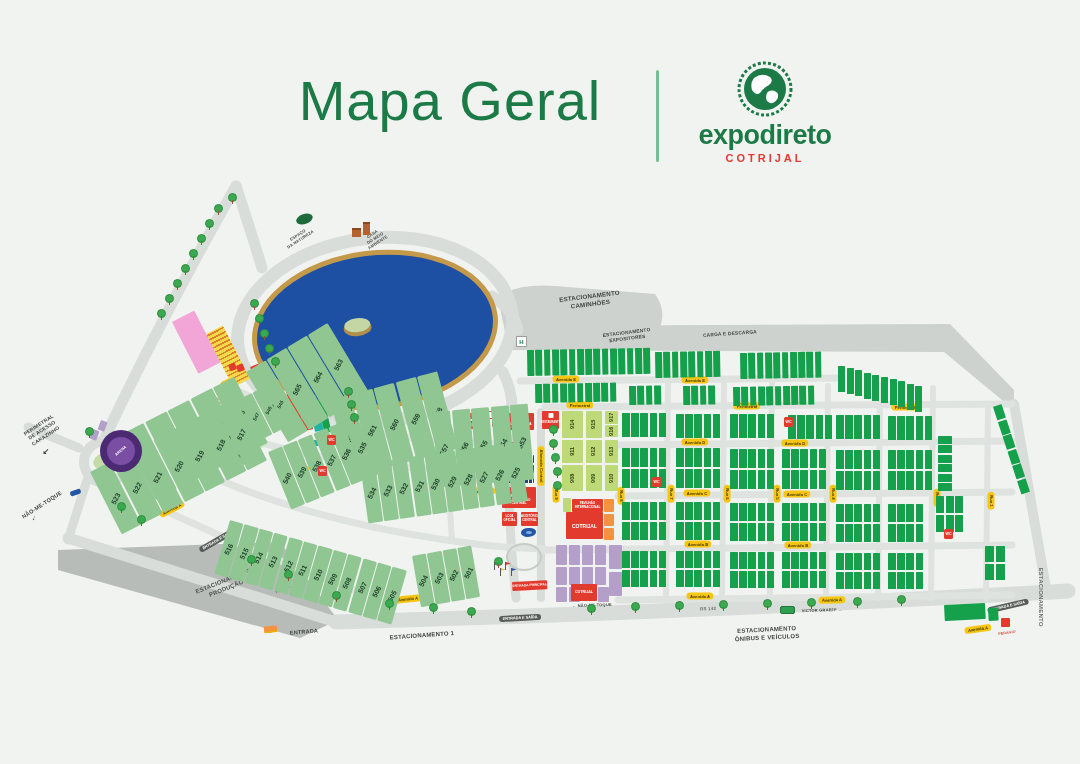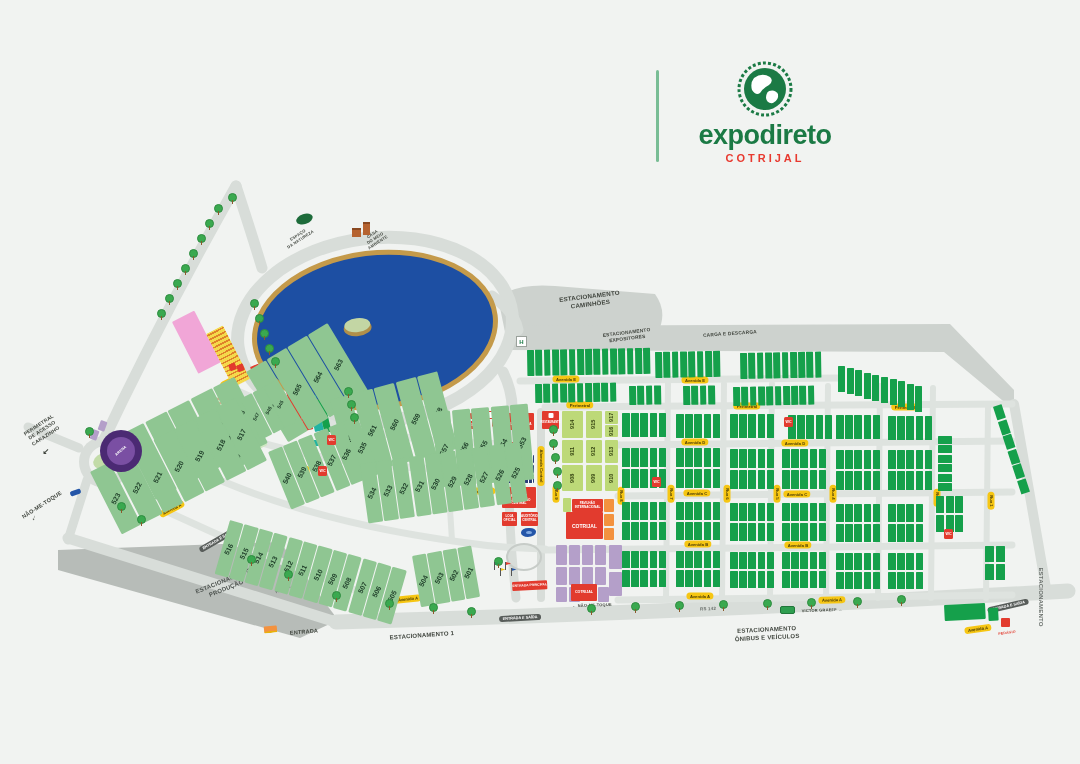--- a/index.html
+++ b/index.html
@@ -62,20 +62,21 @@
   .gate{position:absolute;width:13px;height:5px;background:var(--orange);border-bottom:2px solid #e8b10c;
         border-radius:1px;transform:rotate(-6deg)}
   .flagpole{position:absolute;width:1px;height:8px;background:#555}
   .flagpen{position:absolute;width:5px;height:3px;clip-path:polygon(0 0,100% 50%,0 100%)}
 </style>
 </head>
 <body>
 <div id="page">
 
 <div id="hdr">
+  <div id="title">Mapa Geral</div>
   <div id="divider"></div>
   <div id="logo">
     <svg id="logoGlobe" width="58" height="58" viewBox="0 0 58 58">
       <circle cx="29" cy="29" r="26" fill="none" stroke="#1b7a45" stroke-width="3" stroke-dasharray="3 2.2"></circle>
       <circle cx="29" cy="29" r="21" fill="#1b7a45"></circle>
       <path d="M18,18 Q26,12 34,17 Q38,21 33,25 Q27,28 24,33 Q20,36 16,30 Q14,23 18,18 Z" fill="#fff"></path>
       <path d="M33,31 Q39,29 42,34 Q43,40 37,43 Q31,44 30,38 Q30,33 33,31 Z" fill="#fff"></path>
     </svg>
     <div id="logoName">expodireto</div>
     <div id="logoSub">COTRIJAL</div>

